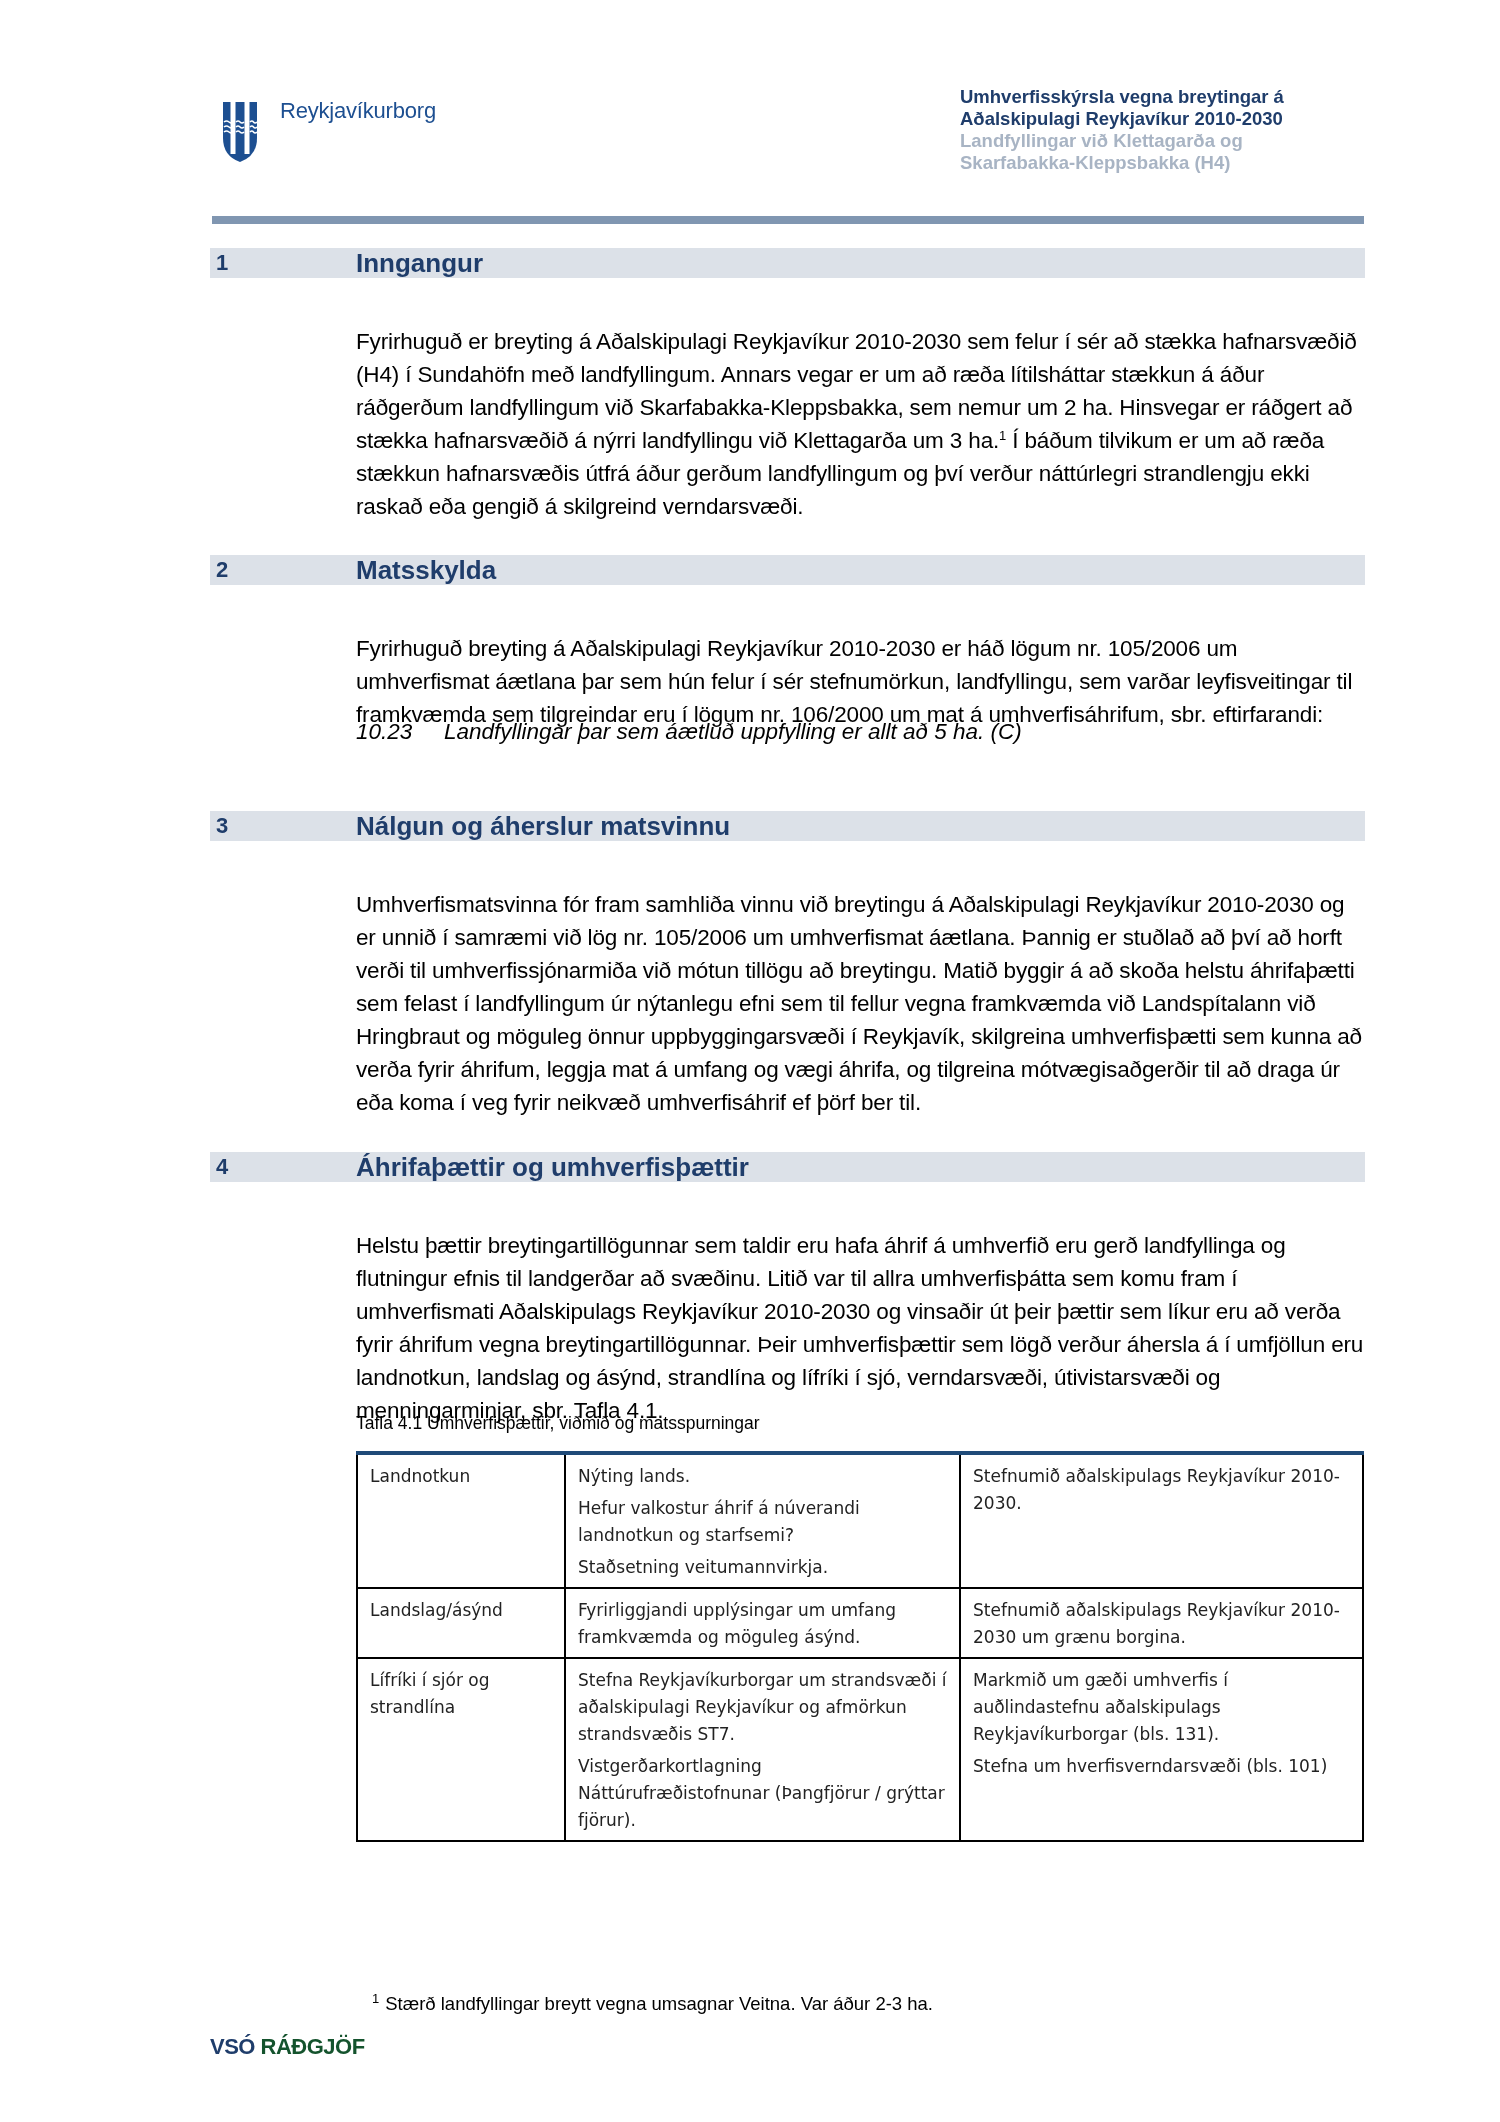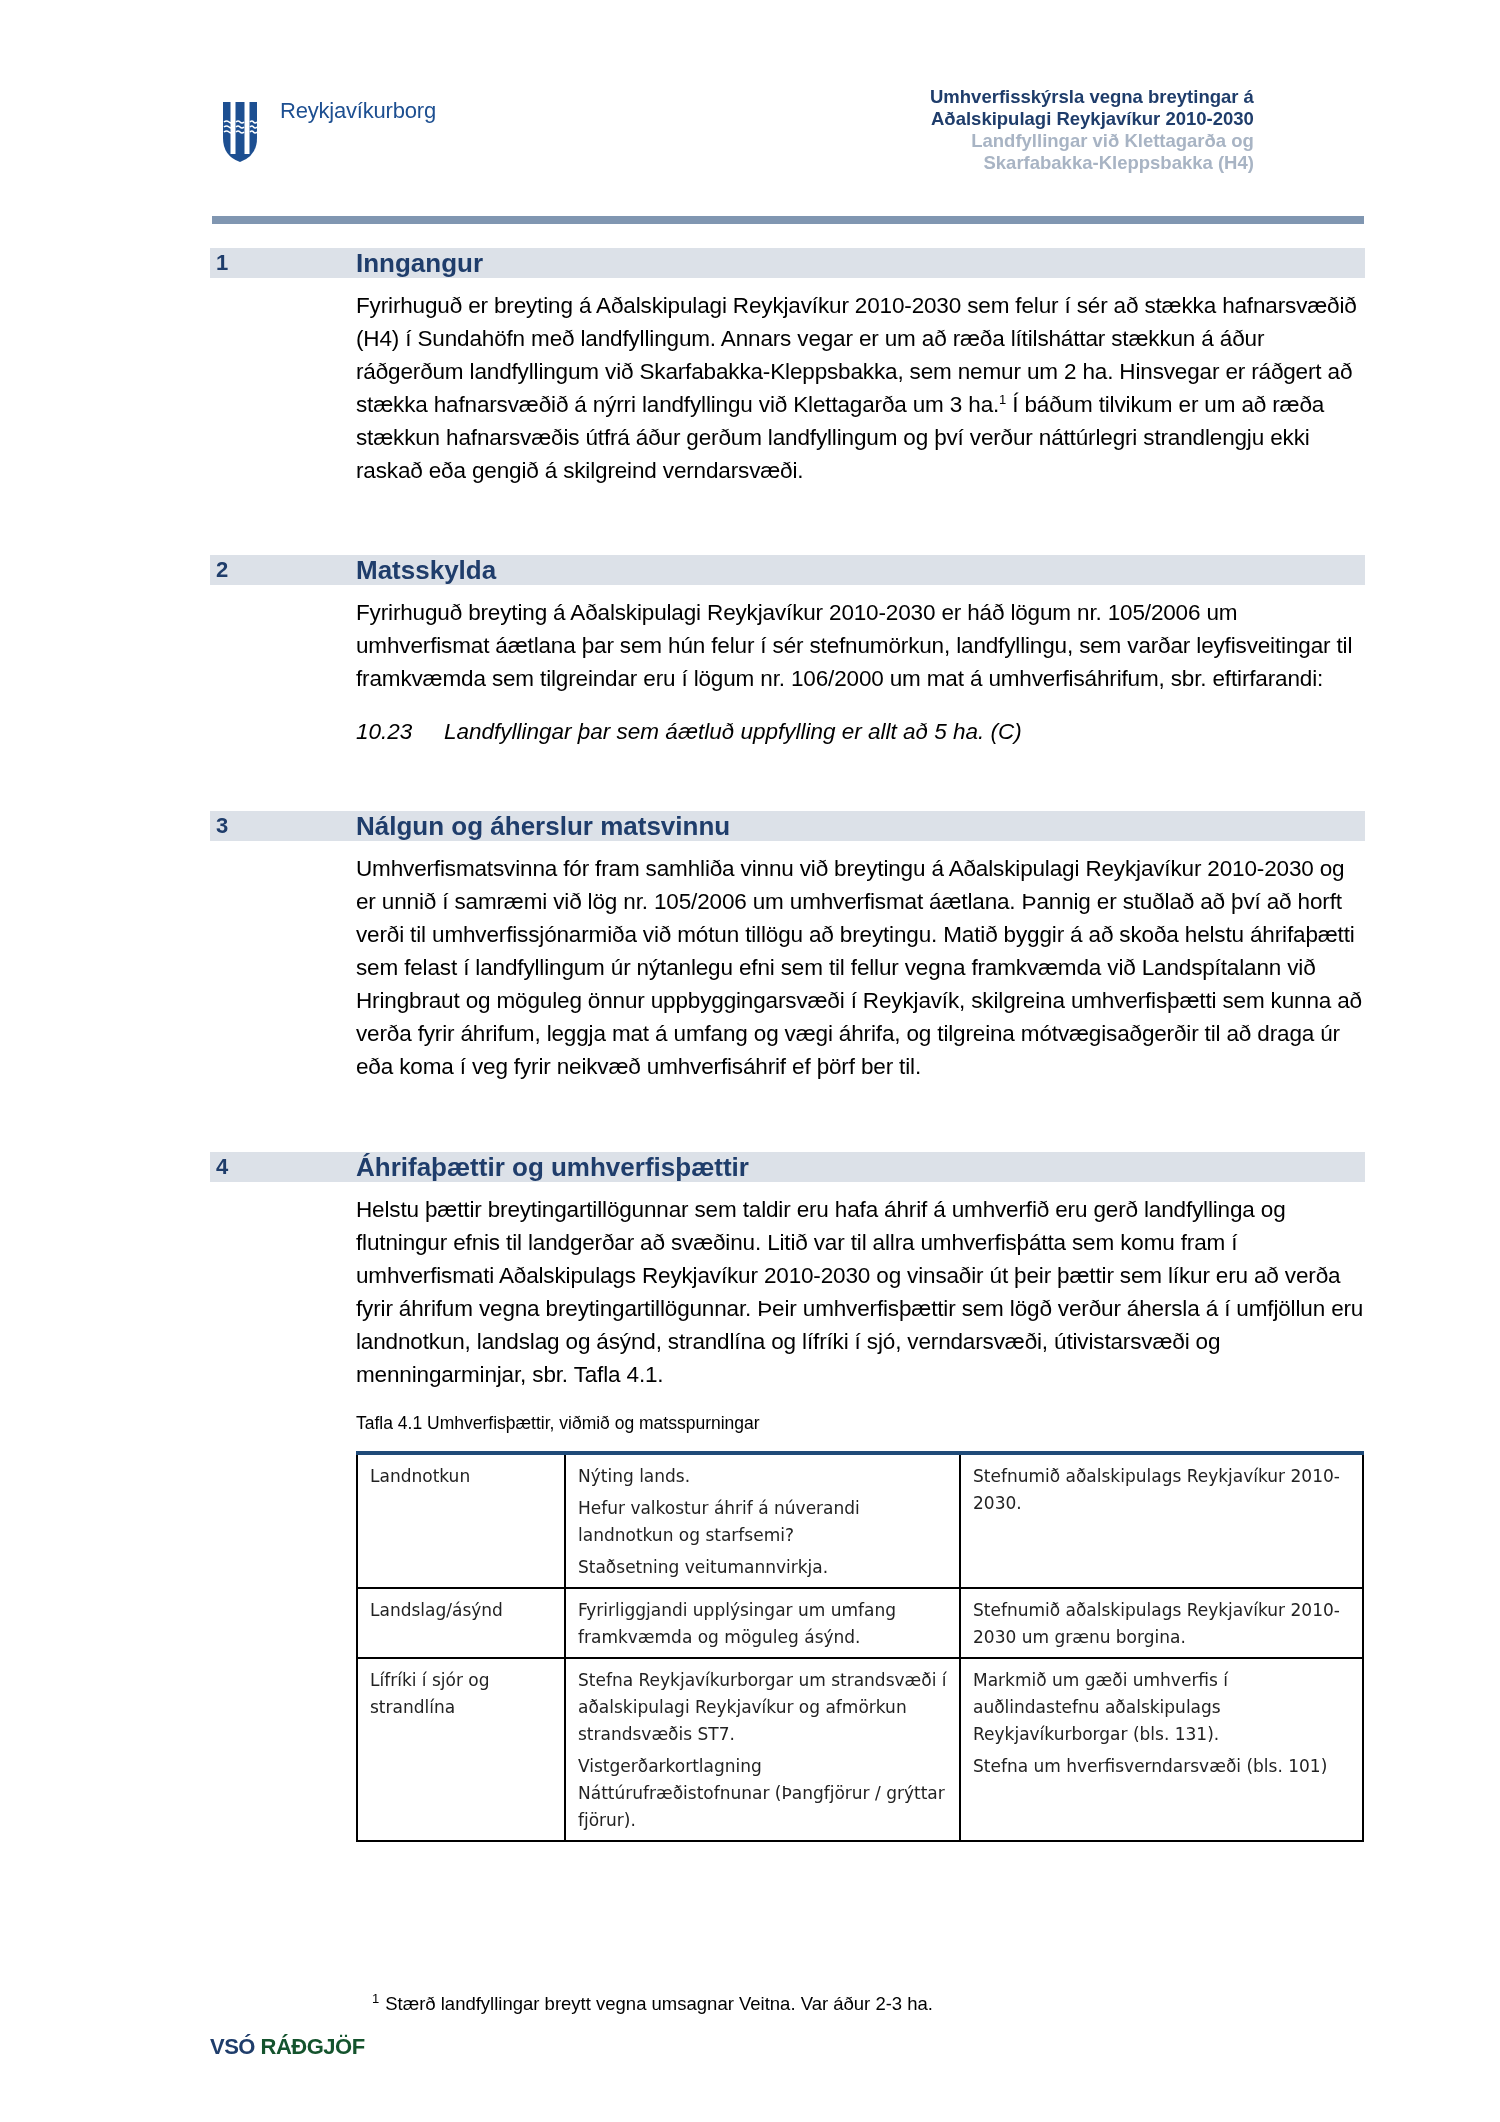--- a/index.html
+++ b/index.html
@@ -3,31 +3,31 @@
 <meta charset="utf-8">
 <style>
   * { box-sizing: border-box; margin: 0; padding: 0; }
   html, body { width: 1500px; height: 2122px; background: #ffffff; }
   body { position: relative; font-family: "Liberation Sans", sans-serif; color: #000; overflow: hidden; }
 
   .logo { position: absolute; left: 222px; top: 100px; display: flex; align-items: flex-start; }
   .crest { width: 36px; height: 64px; }
   .logo-text { margin-left: 22px; font-size: 22px; color: #1d4f91; letter-spacing: -0.2px; margin-top: -2px; }
 
-  .doc-title { position: absolute; left: 930px; top: 86px; font-family: "Liberation Sans", sans-serif; font-weight: bold; font-size: 18.5px; line-height: 22px; text-align: right; }
+  .doc-title { position: absolute; left: 960px; top: 86px; font-family: "Liberation Sans", sans-serif; font-weight: bold; font-size: 18.5px; line-height: 22px; }
   .doc-title .t1 { color: #1f3d6b; }
   .doc-title .t2 { color: #a8b4c4; }
 
   .header-rule { position: absolute; left: 212px; top: 216px; width: 1152px; height: 8px; background: #8096b1; }
 
   .sec-bar { position: absolute; left: 210px; width: 1155px; height: 30px; background: #dce1e8; display: flex; align-items: center; }
   .sec-num { position: absolute; left: 6px; font-weight: bold; font-size: 22px; color: #1f3d6b; }
   .sec-title { position: absolute; left: 146px; font-weight: bold; font-size: 26px; color: #1f3d6b; }
 
-  .para { position: absolute; left: 356px; width: 1010px; font-size: 22.5px; line-height: 33px; color: #000; letter-spacing: -0.15px; }
+  .para { position: absolute; left: 356px; width: 1010px; font-size: 22.5px; line-height: 33px; color: #000; letter-spacing: -0.15px; margin-top: 36px; }
   .quote { position: absolute; left: 356px; font-size: 22.5px; font-style: italic; }
   .quote .qnum { display: inline-block; width: 88px; }
   sup { font-size: 13px; vertical-align: super; line-height: 0; }
 
   .caption { position: absolute; left: 356px; top: 1413px; font-size: 17.5px; color: #000; }
 
   table.tbl { position: absolute; left: 356px; top: 1451px; width: 1008px; border-collapse: collapse; font-family: "DejaVu Sans", sans-serif; font-size: 17px; color: #222; }
   table.tbl td { border: 2px solid #000; vertical-align: top; padding: 8px 10px 6px 12px; line-height: 27px; }
   table.tbl tr:first-child td { border-top: 4px solid #1f4a78; }
   table.tbl td.c1 { width: 208px; }

